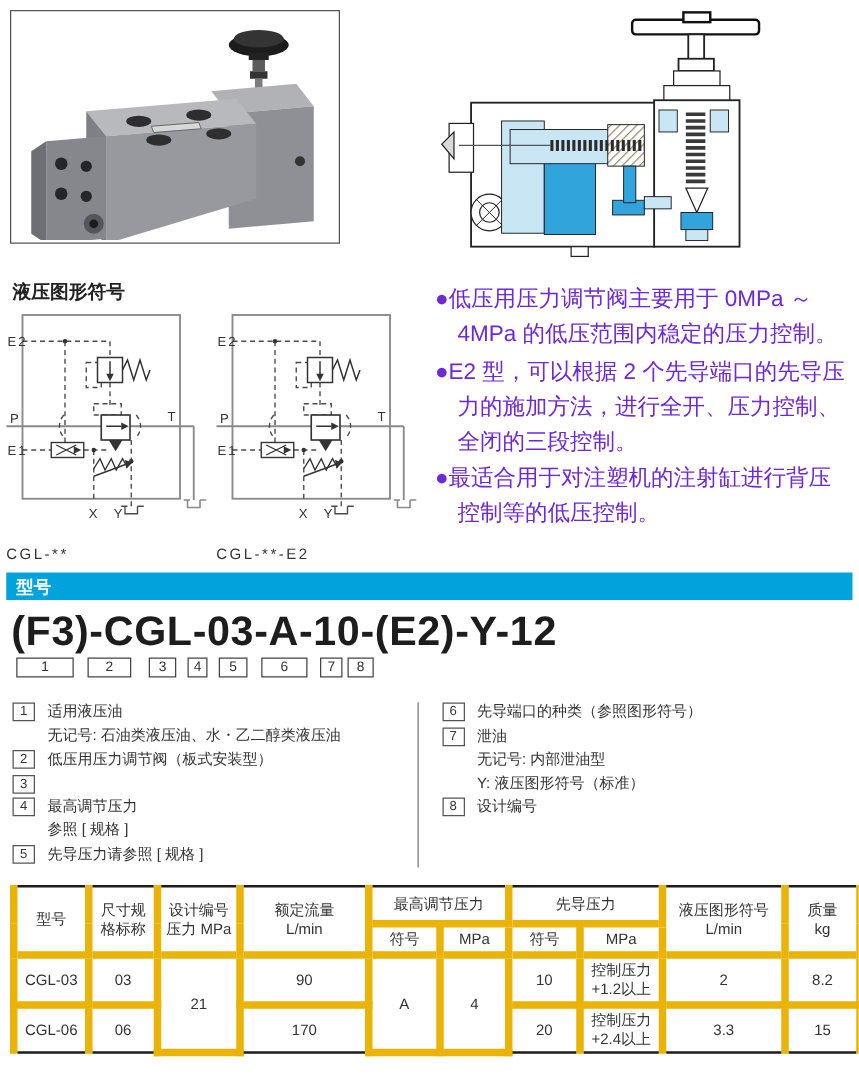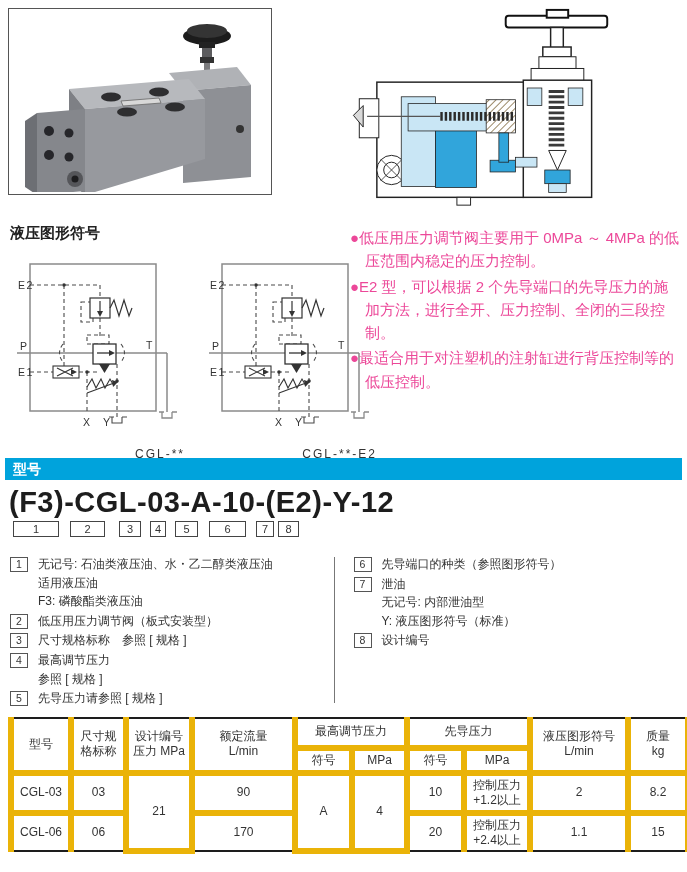--- a/index.html
+++ b/index.html
@@ -9,31 +9,31 @@
   
   .top-row{display:flex;align-items:flex-start;justify-content:space-between;padding-right:38px;height:212px;}
   .photo-frame{width:262px;height:185px;border:1px solid #555;margin-left:3px;margin-top:2px;background:#fff;}
   .xsection{width:300px;height:205px;}
 
   
   .mid-row{display:flex;margin-top:4px;height:230px;}
   .symbols-col{width:345px;}
   .symbols-heading{font-size:15px;font-weight:bold;color:#222;margin:2px 0 4px 5px;}
   .diagrams{display:flex;}
-  .diagram{margin:12px;}
-  .diagram figcaption{text-align:right;font-size:12px;letter-spacing:2px;color:#333;margin-top:2px;}
-  .bullets{list-style:none;margin:4px 0 0 0;padding:0;width:336px;font-size:15px;line-height:1.55;color:#ec4899;}
+  .diagram{margin:0;}
+  .diagram figcaption{text-align:left;font-size:12px;letter-spacing:2px;color:#333;margin-top:2px;}
+  .bullets{list-style:none;margin:4px 0 0 0;padding:0;width:336px;font-size:18px;line-height:1.55;color:#6d28d9;}
   .bullets li{padding-left:1em;text-indent:-1em;margin-bottom:2px;}
   .bullets li:before{content:"●";}
 
   
   .section-bar{height:22px;line-height:22px;background:#00a3dc;color:#fff;font-weight:bold;font-size:14px;padding-left:8px;margin-top:6px;}
 
   
-  .model-code{font-size:29px;font-weight:bold;color:#1d1d1d;letter-spacing:.5px;margin:6px 0 2px 4px;white-space:nowrap;}
+  .model-code{font-size:33px;font-weight:bold;color:#1d1d1d;letter-spacing:.5px;margin:6px 0 2px 4px;white-space:nowrap;}
   .segment-boxes{position:relative;height:20px;margin-left:4px;}
   .seg-box{position:absolute;top:0;height:14px;border:1px solid #444;font-size:11px;color:#333;text-align:center;line-height:14px;background:#fff;}
 
   
   .model-items{display:flex;margin-top:14px;min-height:140px;}
   .items-col{width:330px;}
   .items-col.right{width:335px;padding-left:14px;}
   .items-divider{width:1px;background:#777;margin:2px 0 6px 0;}
   .item{display:flex;margin-bottom:1px;}
   .numbox{flex:0 0 auto;width:16px;height:13px;border:1px solid #555;font-size:10.5px;text-align:center;line-height:13px;color:#333;margin:2px 10px 0 5px;}
@@ -289,36 +289,32 @@
       <span class="seg-box" style="left: 200px; width: 35px;">6</span>
       <span class="seg-box" style="left: 247px; width: 16px;">7</span>
       <span class="seg-box" style="left: 269px; width: 19px;">8</span>
     </div>
 
   <div class="model-items">
     <div class="items-col left" id="items-left">
         <div class="item">
           <span class="numbox">1</span>
           <div class="lines">
+            <div>适用液压油</div>
             <div>无记号: 石油类液压油、水・乙二醇类液压油</div>
-            <div>适用液压油</div>
-            <div>F3: 磷酸酯类液压油</div>
           </div>
         </div>
         <div class="item">
           <span class="numbox">2</span>
           <div class="lines">
             <div>低压用压力调节阀（板式安装型）</div>
           </div>
         </div>
         <div class="item">
           <span class="numbox">3</span>
-          <div class="lines">
-            <div>尺寸规格标称　参照 [ 规格 ]</div>
-          </div>
         </div>
         <div class="item">
           <span class="numbox">4</span>
           <div class="lines">
             <div>最高调节压力</div>
             <div>参照 [ 规格 ]</div>
           </div>
         </div>
         <div class="item">
           <span class="numbox">5</span>
@@ -403,19 +399,19 @@
         <td>2</td>
         <td>8.2</td>
       </tr>
       <tr>
         <td>CGL-06</td>
         <td>06</td>
         <td>170</td>
         <td>20</td>
         <td>控制压力
 +2.4以上</td>
-        <td>1.1</td>
+        <td>3.3</td>
         <td>15</td>
       </tr>
     </tbody>
   </table>
 
 </div>
 
 </body></html>

